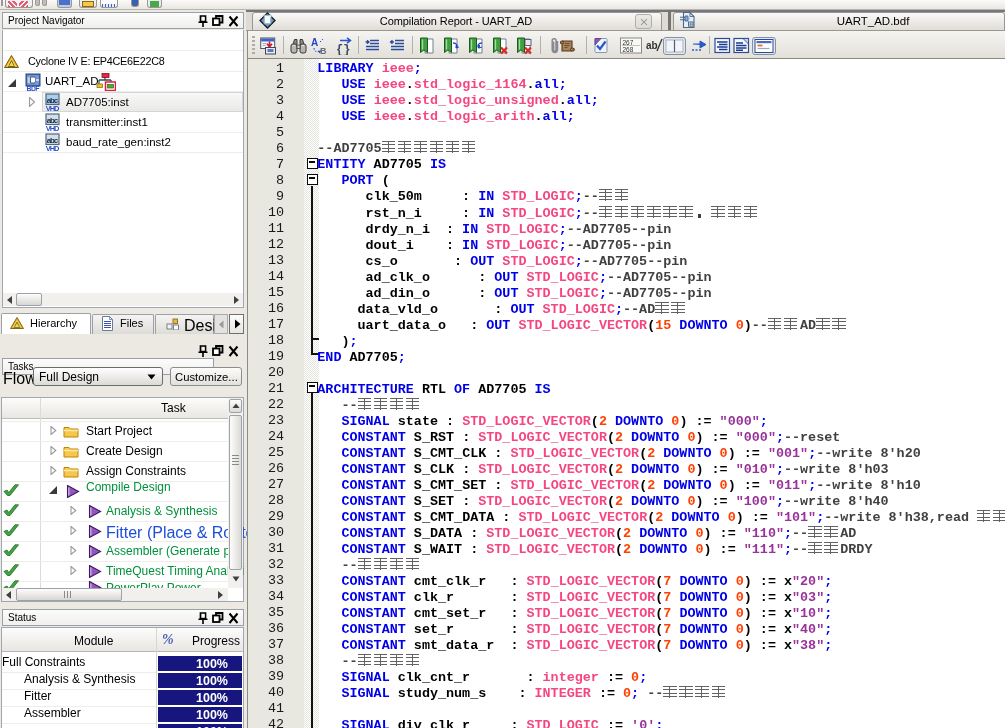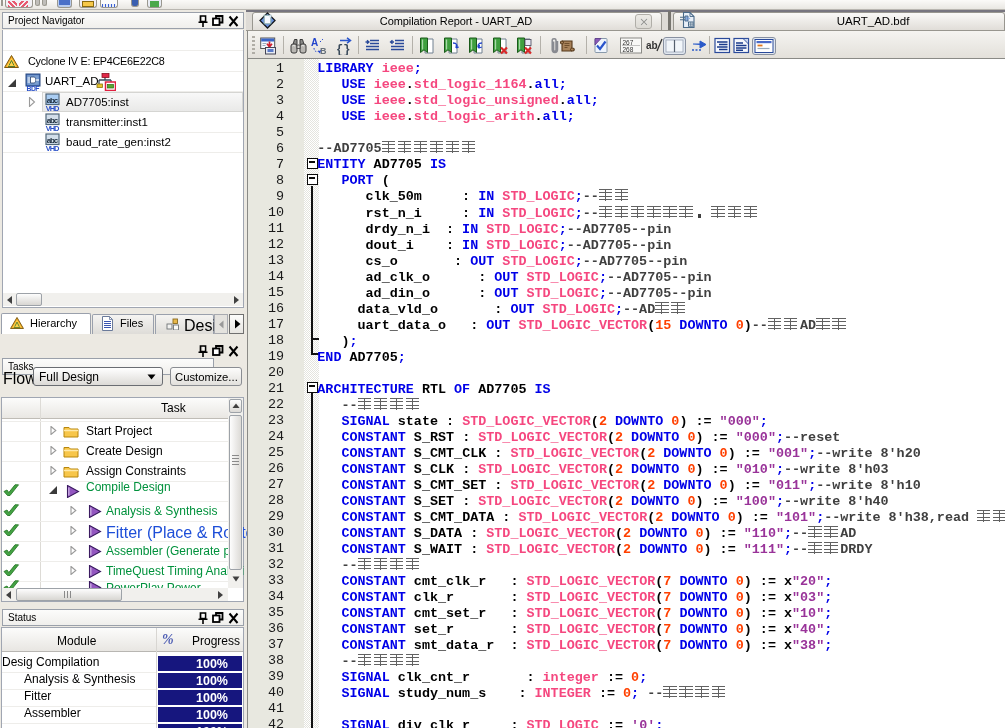--- a/index.html
+++ b/index.html
@@ -286,25 +286,25 @@
       <path d="M3.5 1 L8.5 1 L8.5 6.5 L3.5 6.5 Z" stroke-width="1.7"></path>
       <path d="M7 2 L7 5.5" stroke="#fff" stroke-width="1.1"></path>
       <path d="M1.5 7.2 L10.5 7.2 M6 7.2 L6 12" stroke-width="1.6"></path>
       <path d="M19 3.2 L19 1 L25.5 1 L25.5 7.5 L23 7.5" stroke-width="1.8"></path>
       <rect x="16" y="3.5" width="6.5" height="6.5" fill="#fff" stroke-width="1.8"></rect>
       <path d="M32.5 1.5 L40.5 11 M40.5 1.5 L32.5 11" stroke-width="2"></path>
     </g>
   </svg>
 <div class="abs" style="left:1px;top:627px;width:243px;height:101px;background:#fff;border:1px solid #a0a6b2;border-bottom:none"></div>
 <div class="abs" style="left:2px;top:628px;width:241px;height:24px;background:linear-gradient(#fcfcfb,#e8e6e2);border-bottom:1px solid #b8b6b2"></div>
-<div class="tb" style="left:57px;top:634px;font-size:12px">Module</div>
+<div class="tb" style="left:74px;top:634px;font-size:12px">Module</div>
 <div class="tb" style="left:162px;top:632px;font-size:14px;font-style:italic;font-family:'Liberation Serif',serif;color:#4a5ab2;font-weight:bold">%</div>
 <div class="tb" style="left:192px;top:634px;font-size:12px">Progress</div>
 <div class="abs" style="left:156px;top:628px;width:1px;height:100px;background:#d8d6d2"></div>
-<div class="tb" style="left:2px;top:655px;font-size:12px">Desig Compilation</div>
+<div class="tb" style="left:2px;top:655px;font-size:12px">Full Constraints</div>
 <div class="tb" style="left:24px;top:672px;font-size:12px">Analysis &amp; Synthesis</div>
 <div class="tb" style="left:24px;top:689px;font-size:12px">Fitter</div>
 <div class="tb" style="left:24px;top:706px;font-size:12px">Assembler</div>
 <div class="abs" style="left:158px;top:656px;width:84px;height:15px;background:#16167e"></div>
 <div class="abs" style="left:170px;top:657px;width:84px;text-align:center;font-size:12.5px;font-weight:bold;color:#fff">100%</div>
 <div class="abs" style="left:158px;top:673px;width:84px;height:15px;background:#16167e"></div>
 <div class="abs" style="left:170px;top:674px;width:84px;text-align:center;font-size:12.5px;font-weight:bold;color:#fff">100%</div>
 <div class="abs" style="left:158px;top:690px;width:84px;height:15px;background:#16167e"></div>
 <div class="abs" style="left:170px;top:691px;width:84px;text-align:center;font-size:12.5px;font-weight:bold;color:#fff">100%</div>
 <div class="abs" style="left:158px;top:707px;width:84px;height:15px;background:#16167e"></div>

